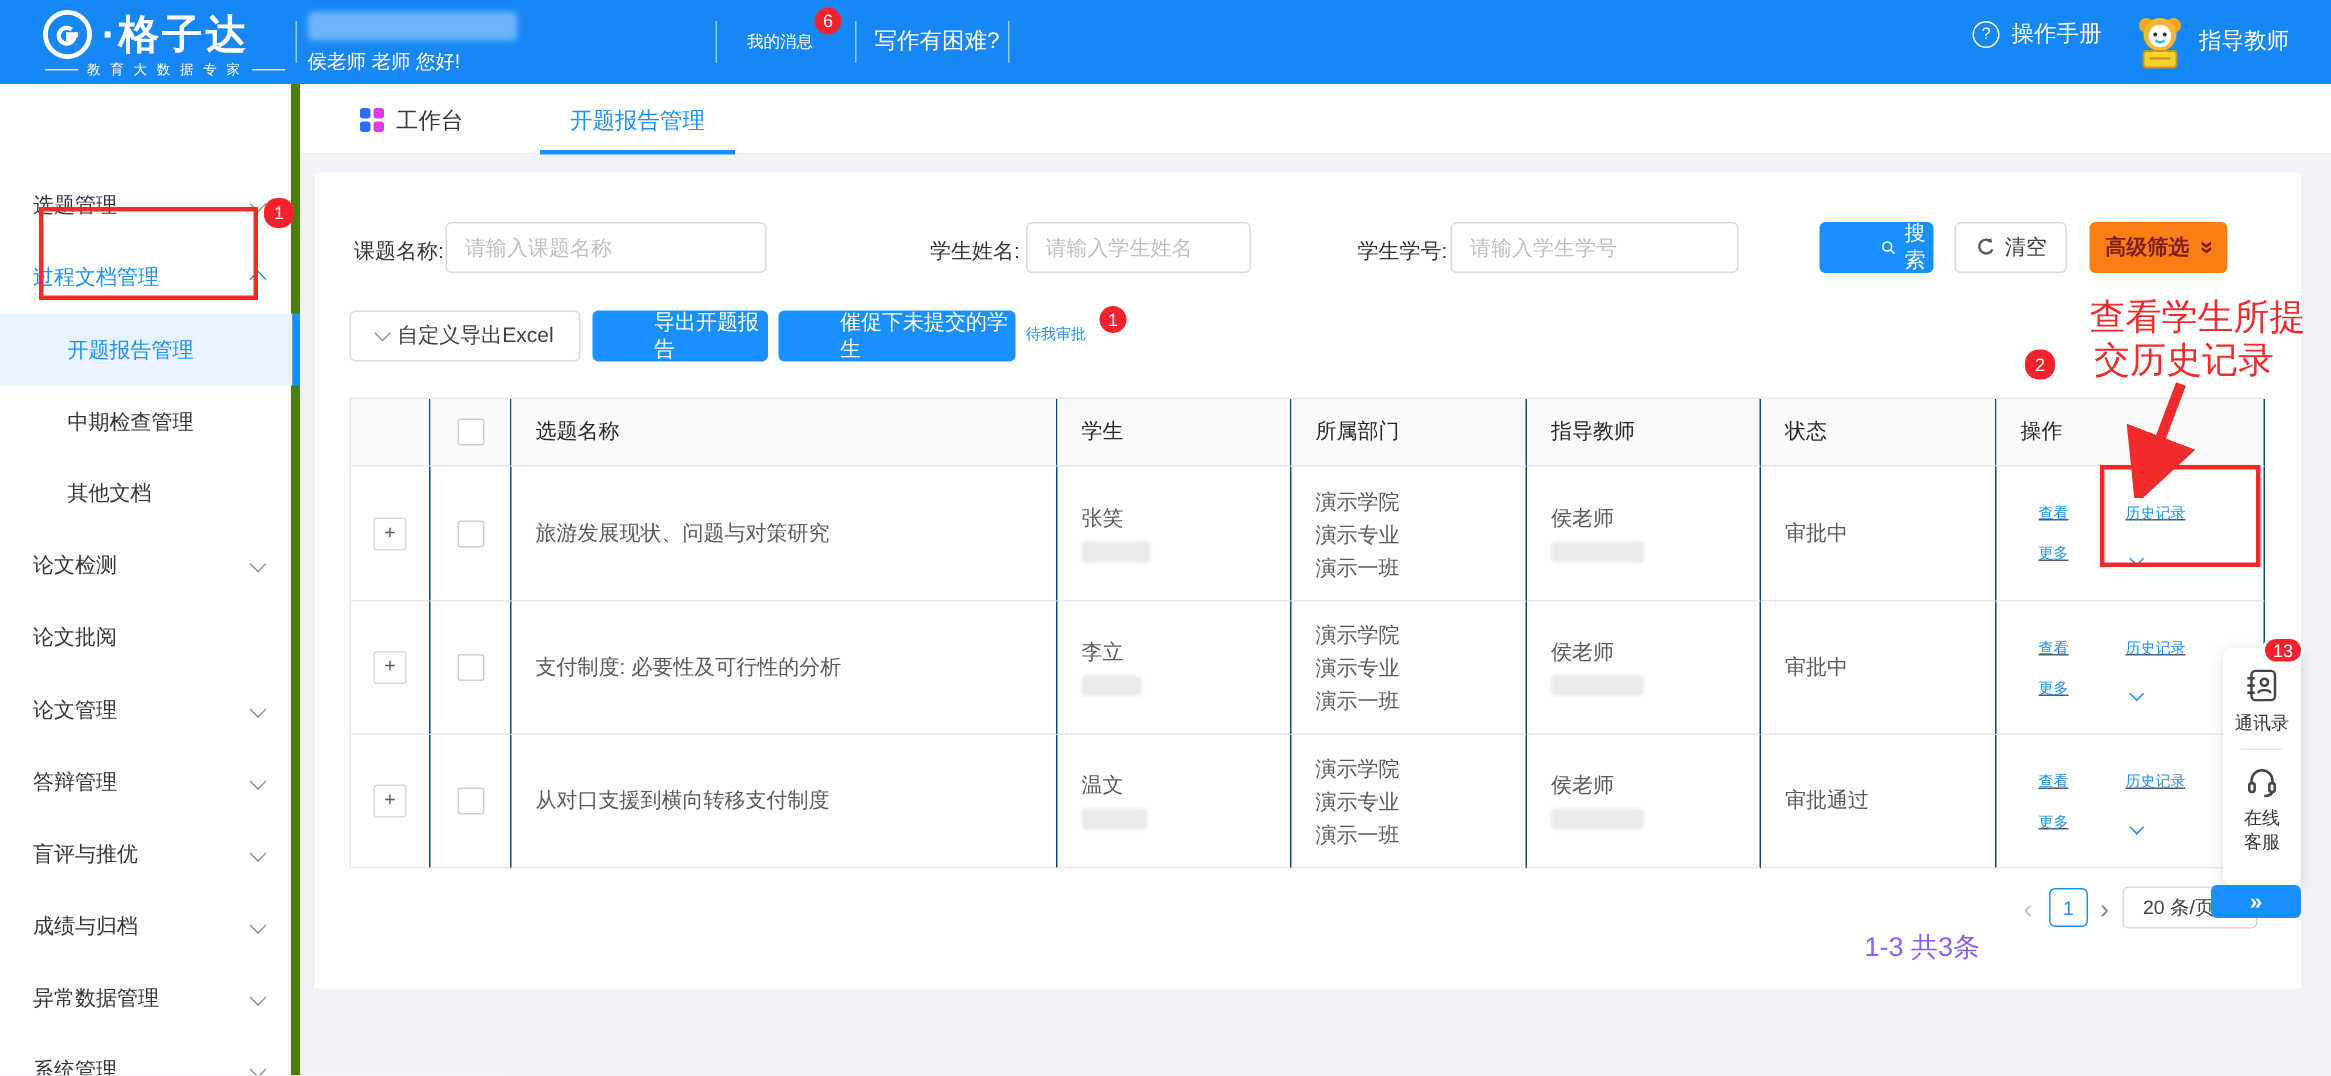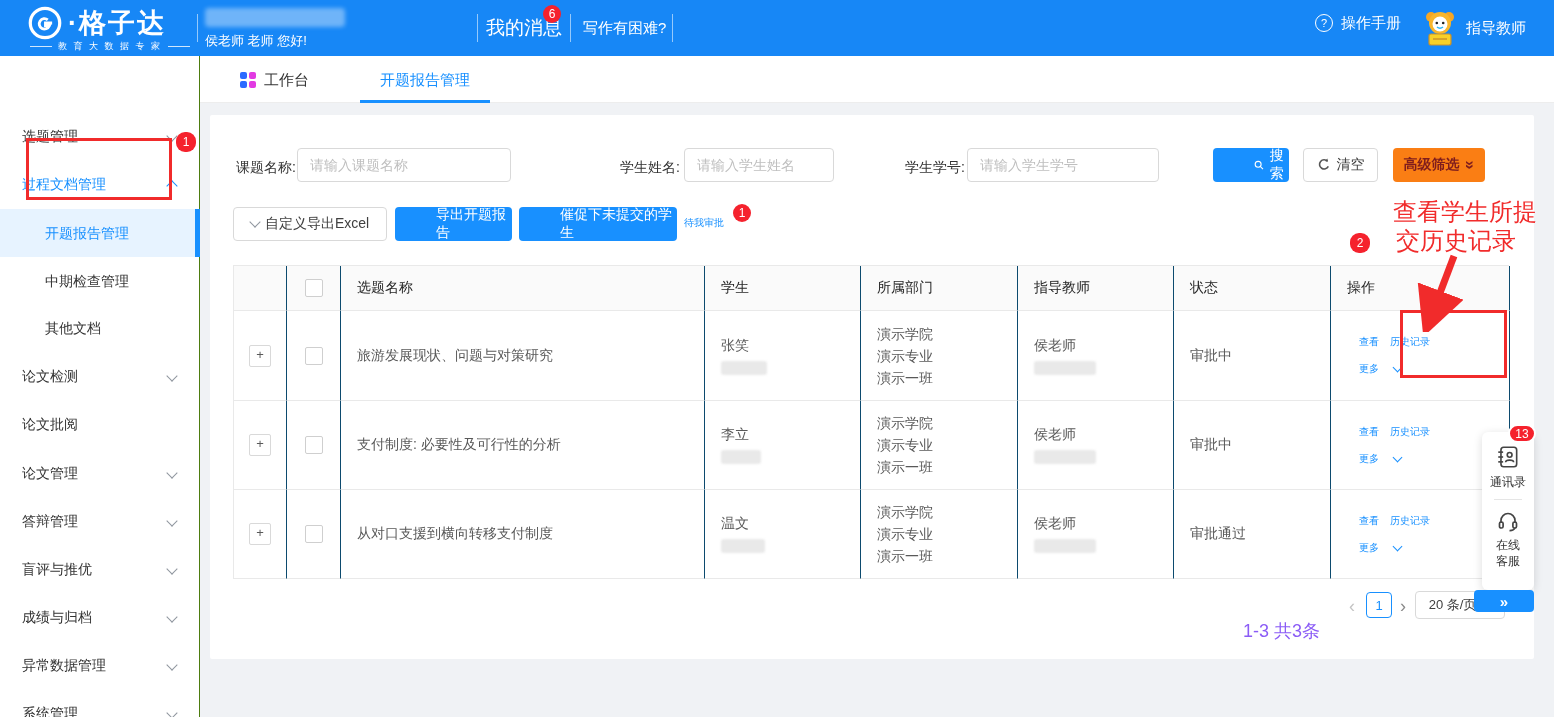--- a/index.html
+++ b/index.html
@@ -17,21 +17,21 @@
   .hdr-div{width:1px;height:28px;top:14px;background:rgba(255,255,255,.55);}
   .hdr-blur{left:205px;top:8px;width:140px;height:19px;background:rgba(255,255,255,.38);
             border-radius:4px;filter:blur(2px);}
   .hdr-text{font-size:14px;line-height:20px;color:#fff;}
   .rbadge{background:#f5222d;color:#fff;border-radius:9px;display:flex;align-items:center;
           justify-content:center;font-size:12px;z-index:30;}
   .qicon{width:16px;height:16px;border:1.4px solid #fff;border-radius:50%;font-size:11px;
          display:flex;align-items:center;justify-content:center;color:#fff;}
 
   
-  .sidebar{left:0;top:56px;width:200px;height:661px;background:#fff;border-right:1px solid #4d7c0f;}
+  .sidebar{left:0;top:56px;width:200px;height:661px;background:#fff;border-right:6px solid #4d7c0f;}
   .sitem{position:absolute;left:22px;height:20px;line-height:20px;font-size:14px;color:#333;cursor:pointer;}
   .sub{left:45px;}
   .schev{position:absolute;left:168px;width:7px;height:7px;border-right:1.6px solid #8f969e;
          border-bottom:1.6px solid #8f969e;transform:rotate(45deg);}
   .schev.up{transform:rotate(-135deg);border-color:#555;}
   .hl-band{left:0;top:153px;width:195px;height:48px;background:#e7f3ff;}
   .hl-bar{left:195px;top:153px;width:5px;height:48px;background:#1890ff;}
   .blue-t{color:#1890ff;}
 
   
@@ -72,21 +72,21 @@
   .hcell{background:#fafafa;color:#262626;height:45px;}
   .r1{height:90px;} .r2{height:89px;}
   .ctr{justify-content:center;padding-left:0;}
   .cb{width:16px;height:16px;border:1px solid #cfcfcf;border-radius:2px;background:#fff;cursor:pointer;}
   .expander{width:20px;height:20px;border:1px solid #d9d9d9;border-radius:2px;background:#fff;
             color:#595959;font-size:13px;line-height:18px;text-align:center;cursor:pointer;}
   .colcell{flex-direction:column;align-items:flex-start;justify-content:center;gap:6px;}
   .dept-line{display:block;line-height:22px;}
   .blurblock{background:#e9e9e9;border-radius:3px;filter:blur(1.2px);}
   .action-cell{flex-direction:column;align-items:flex-start;justify-content:center;gap:13px;padding-left:28px;}
-  .action-line{display:flex;gap:11px;align-items:center;}
+  .action-line{display:flex;gap:38px;align-items:flex-end;text-decoration:underline;}
 
   
   .pg-text{font-size:18px;color:#8b5cf6;margin-top:20px;}
   .pg-arrow{font-size:18px;line-height:26px;cursor:pointer;}
   .pg-box{width:26px;height:26px;border:1px solid #1890ff;border-radius:4px;color:#1890ff;
           font-size:13px;display:flex;align-items:center;justify-content:center;cursor:pointer;}
   .pp-box{width:90px;height:28px;border:1px solid #d9d9d9;border-radius:4px;font-size:13px;color:#404040;
           display:flex;align-items:center;justify-content:center;gap:8px;cursor:pointer;background:#fff;}
 
   
@@ -122,21 +122,21 @@
       <span class="tagline-line"></span>
       <span class="tagline">教 育 大 数 据 专 家</span>
       <span class="tagline-line"></span>
     </div>
 
     <div class="abs hdr-div" style="left:197px;"></div>
     <div class="abs hdr-blur"></div>
     <div class="abs hdr-text" style="left:205px;top:31px;font-size:13px;">侯老师 老师 您好!</div>
 
     <div class="abs hdr-div" style="left:477px;"></div>
-    <div class="abs hdr-text" style="left:486px;top:18px;font-size:19px;">我的消息</div>
+    <div class="abs hdr-text" style="left:498px;top:18px;font-size:11px;">我的消息</div>
     <div class="abs rbadge" style="left:543px;top:5px;width:18px;height:18px;">6</div>
     <div class="abs hdr-div" style="left:570px;"></div>
     <div class="abs hdr-text" style="left:583px;top:18px;font-size:15px;">写作有困难?</div>
     <div class="abs hdr-div" style="left:672px;"></div>
 
     <div class="abs" style="left:1315px;top:13px;display:flex;align-items:center;gap:8px;">
       <span class="qicon">?</span>
       <span class="hdr-text" style="font-size:15px;">操作手册</span>
     </div>
 

